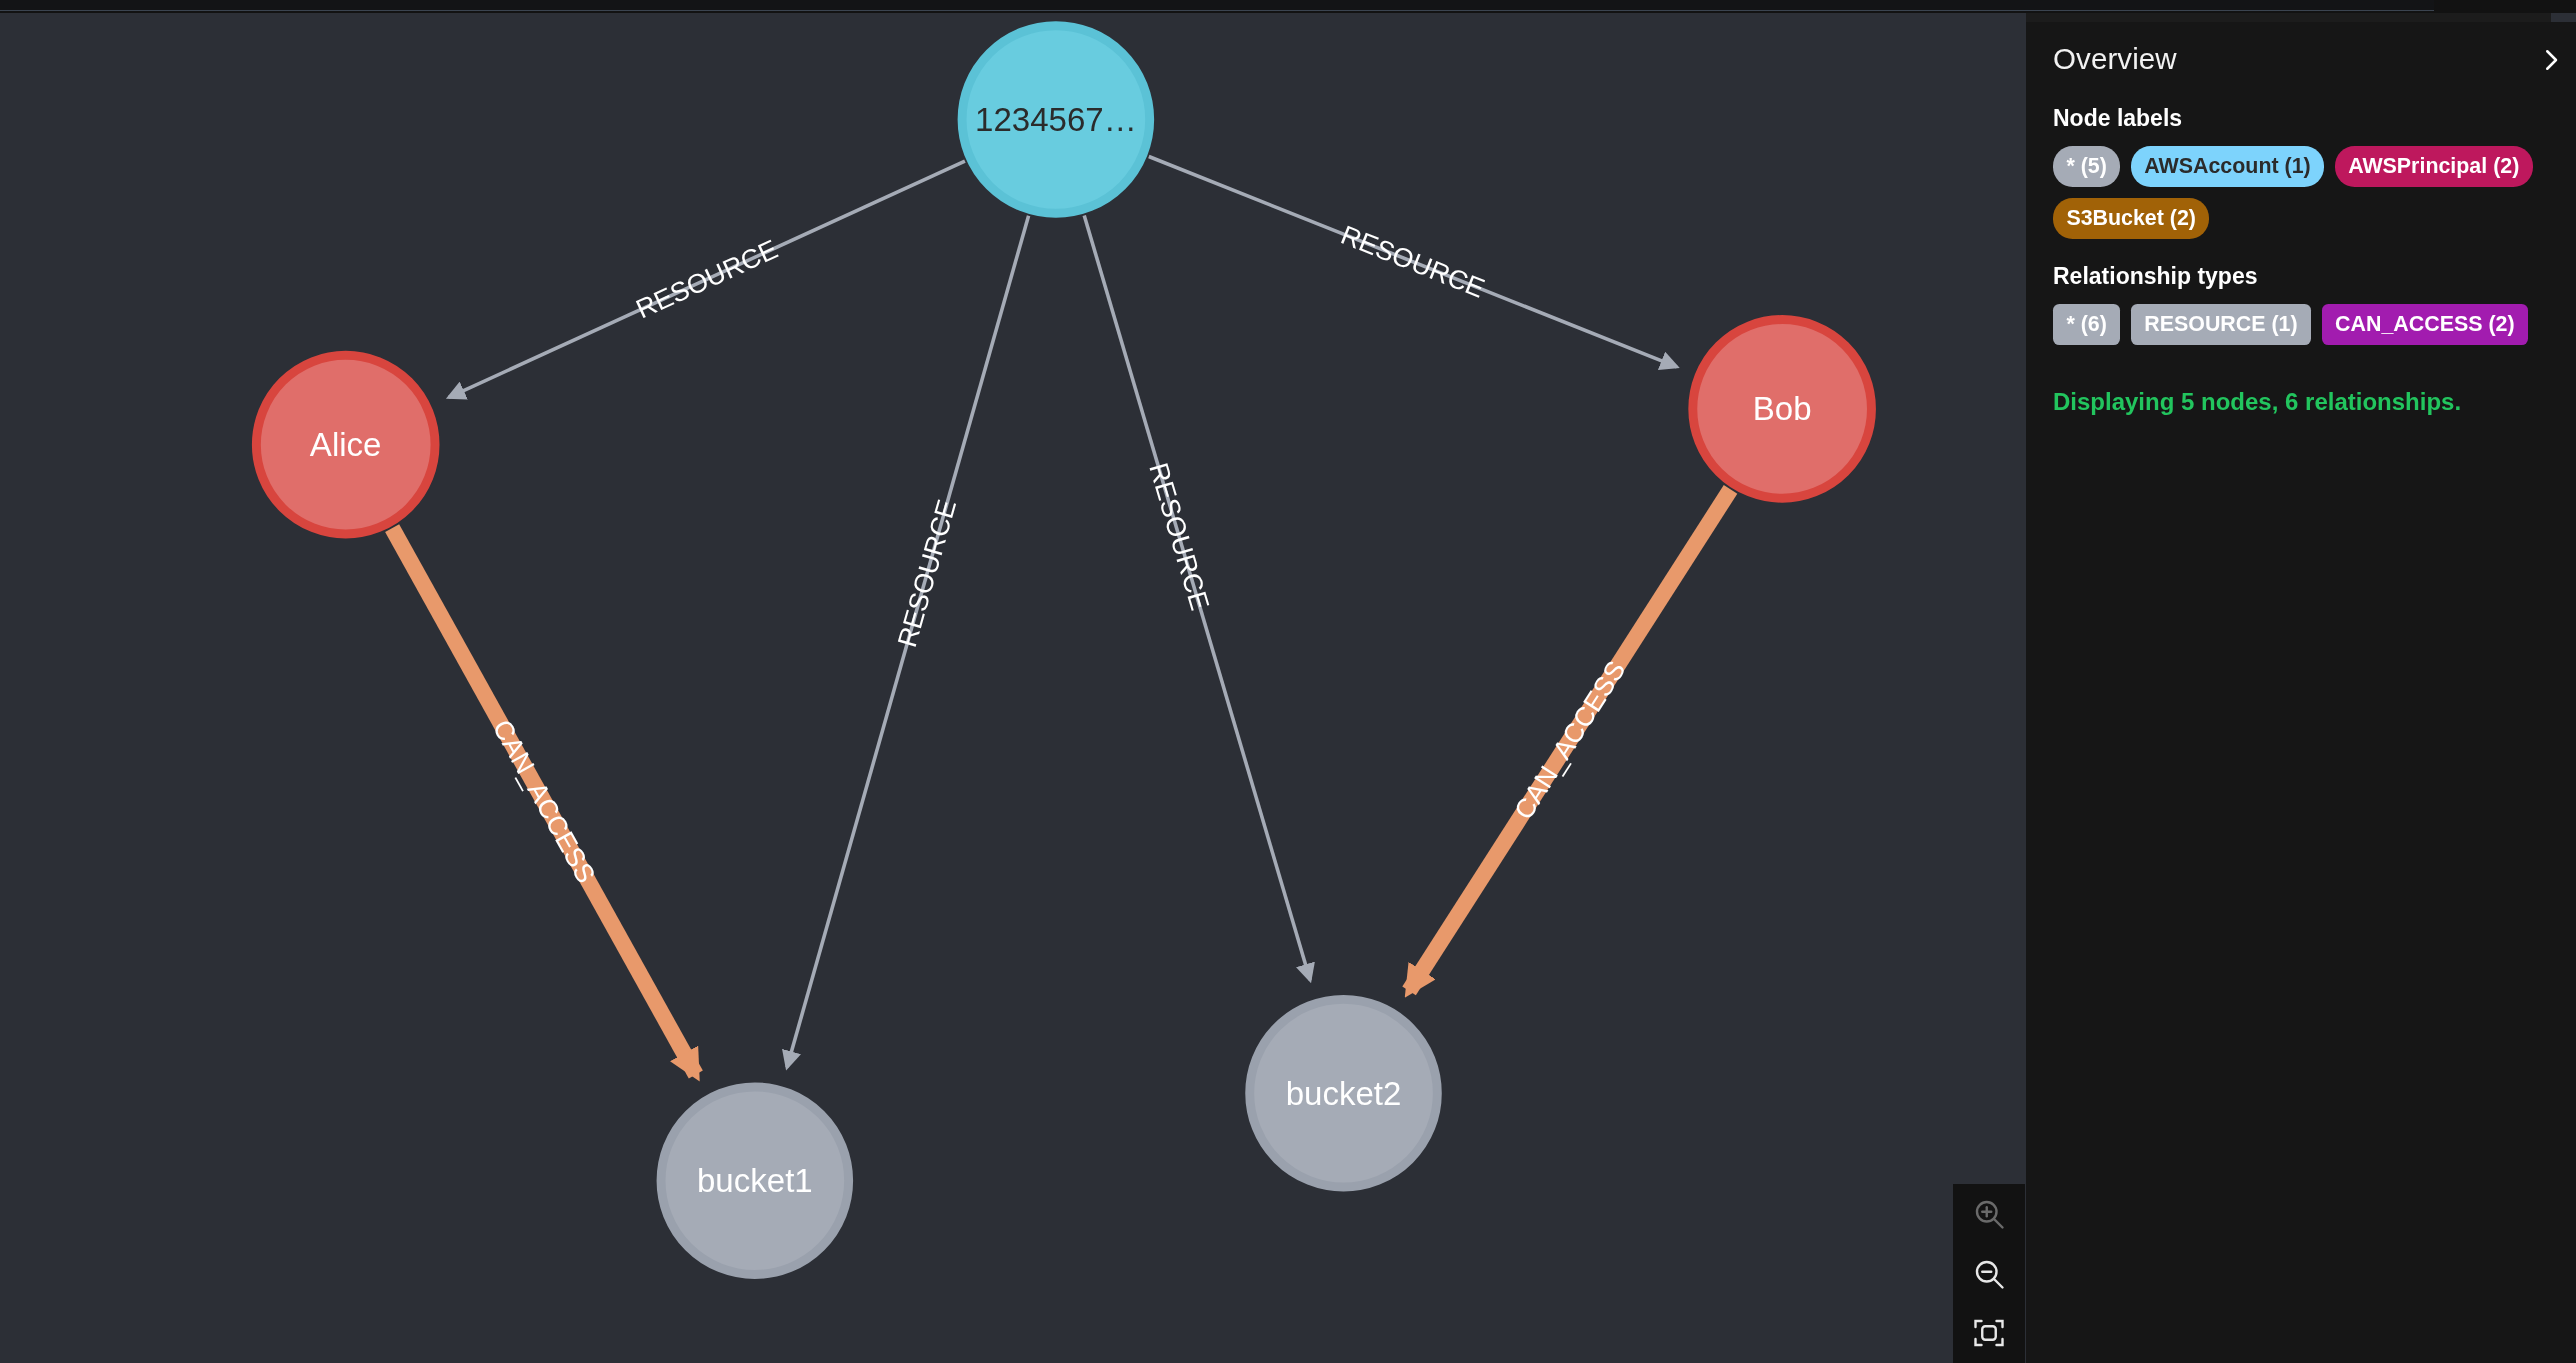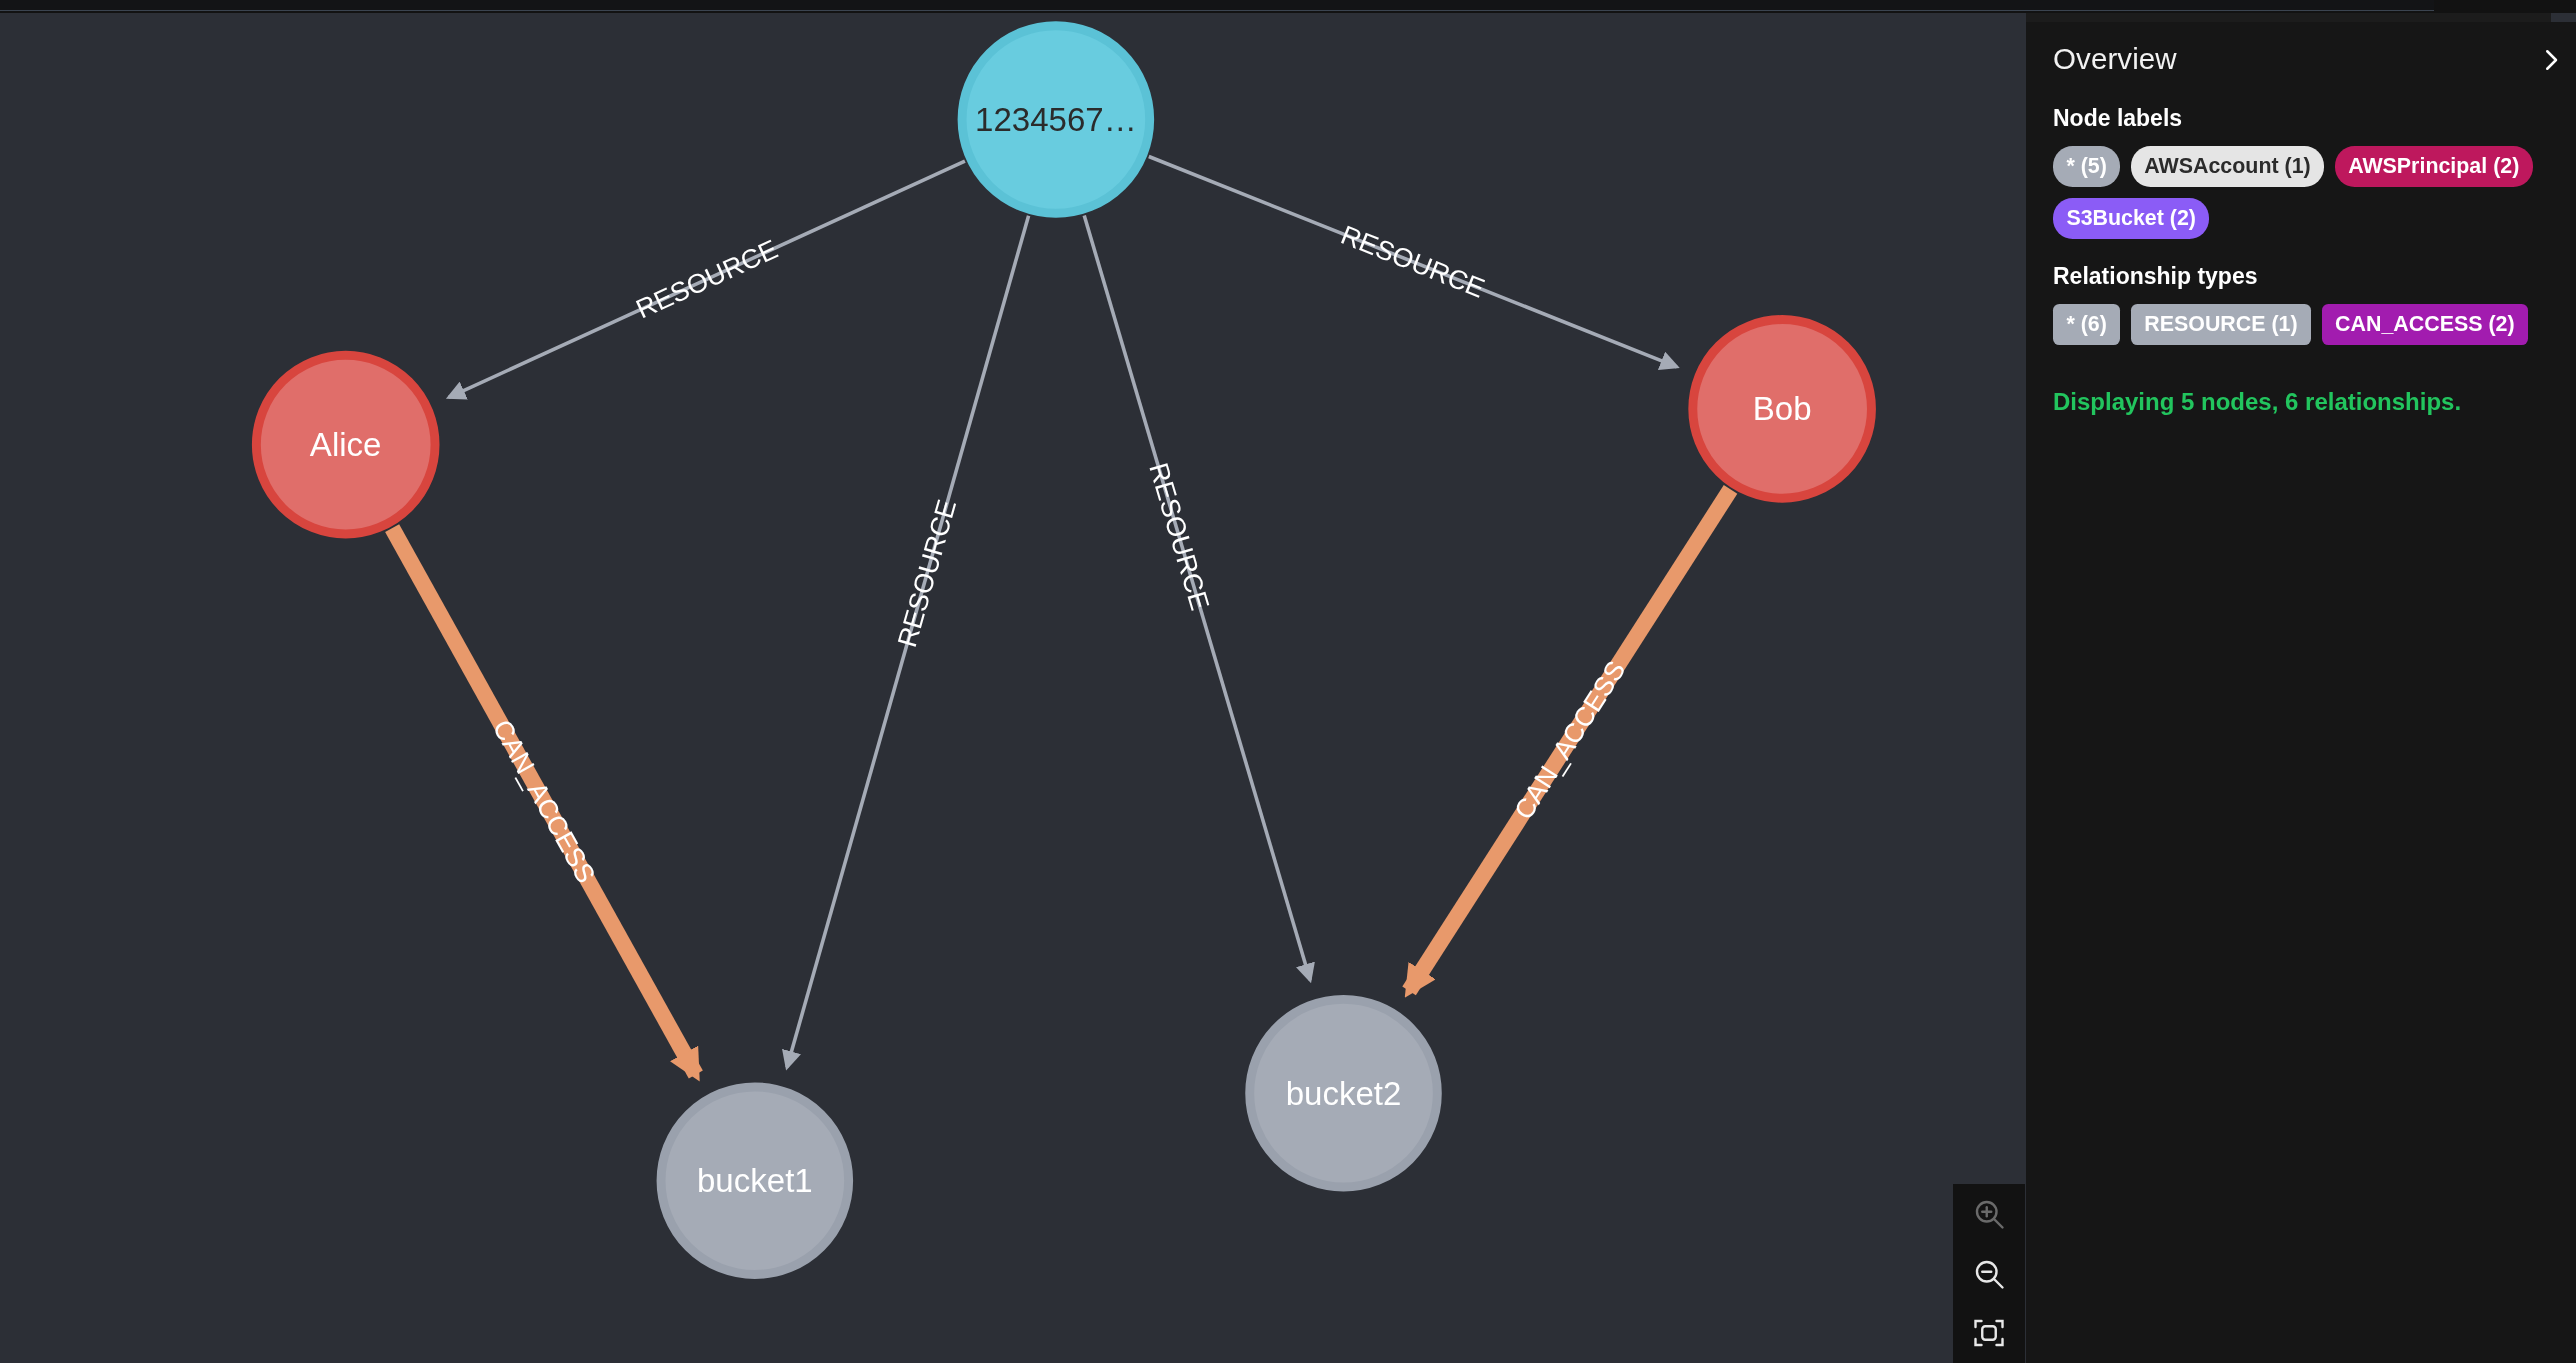--- a/index.html
+++ b/index.html
@@ -248,23 +248,23 @@
       <div class="collapse-btn">
         <svg width="30" height="30" viewBox="0 0 24 24" fill="none" stroke="#ffffff" stroke-width="2" stroke-linecap="round" stroke-linejoin="round">
           <polyline points="9 5 16 12 9 19"></polyline>
         </svg>
       </div>
     </div>
 
     <div class="section-title">Node labels</div>
     <div class="pill-row" id="node-labels-row">
         <div class="pill round" style="background: rgb(165, 171, 182); color: rgb(255, 255, 255);"><span>* (5)</span></div>
-        <div class="pill round" style="background: #e5e5e5; color: rgb(43, 43, 43);"><span>AWSAccount (1)</span></div>
+        <div class="pill round" style="background: #7dd3fc; color: rgb(43, 43, 43);"><span>AWSAccount (1)</span></div>
         <div class="pill round" style="background: #be185d; color: rgb(255, 255, 255);"><span>AWSPrincipal (2)</span></div>
-        <div class="pill round" style="background: #8b5cf6; color: rgb(255, 255, 255);"><span>S3Bucket (2)</span></div>
+        <div class="pill round" style="background: #a16207; color: rgb(255, 255, 255);"><span>S3Bucket (2)</span></div>
       </div>
 
     <div class="section-title">Relationship types</div>
     <div class="pill-row" id="rel-types-row">
         <div class="pill" style="background: rgb(165, 171, 182); color: rgb(255, 255, 255);"><span>* (6)</span></div>
         <div class="pill" style="background: rgb(165, 171, 182); color: rgb(255, 255, 255);"><span>RESOURCE (1)</span></div>
         <div class="pill" style="background: #a21caf; color: rgb(255, 255, 255);"><span>CAN_ACCESS (2)</span></div>
       </div>
 
     <div class="displaying">Displaying 5 nodes, 6 relationships.</div>

